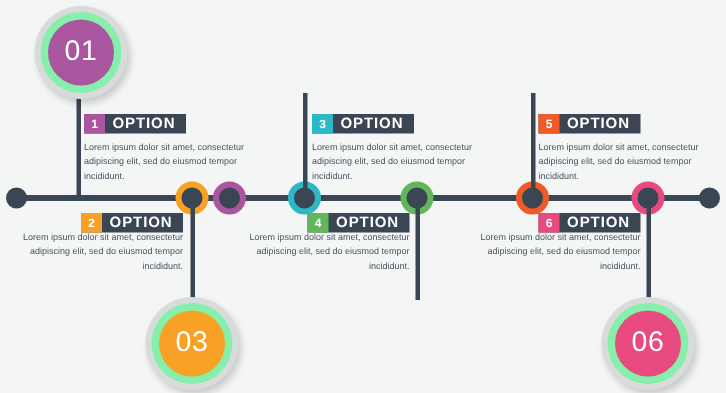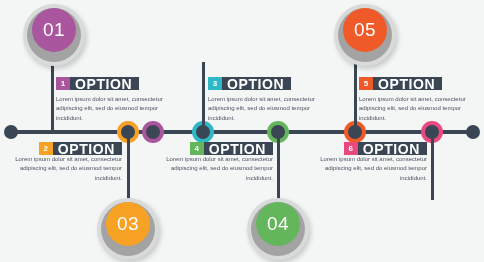--- a/index.html
+++ b/index.html
@@ -38,42 +38,42 @@
   
   .bigcircle{
     position:absolute;width:62px;height:62px;border-radius:50%;
     background:#d9dbdb;
     box-sizing:border-box;
     display:flex;align-items:center;justify-content:center;
     box-shadow:2px 3px 5px rgba(0,0,0,.18);
   }
   .bigcircle .ring{
     width:54px;height:54px;border-radius:50%;
-    background:#a3a3a3;
-    display:flex;justify-content:center;
+    background:#86efac;
+    display:flex;align-items:center;justify-content:center;
   }
   .bigcircle .fill{
     width:44px;height:44px;border-radius:50%;
     display:flex;align-items:center;justify-content:center;
     color:#ffffff;font-size:19px;font-weight:400;letter-spacing:.5px;
   }
 
   
   .block{position:absolute;width:122px;}
   .badge{
     display:inline-flex;align-items:stretch;height:13px;
     background:#3b4654;
   }
   .badge .num{
     display:flex;align-items:center;justify-content:center;
     width:14px;color:#fff;font-size:8px;font-weight:700;
   }
   .badge .word{
     display:flex;align-items:center;padding:0 7px 0 5px;
-    color:#ffffff;font-size:14px;font-weight:700;letter-spacing:.6px;
+    color:#ffffff;font-size:10px;font-weight:700;letter-spacing:.6px;
   }
   .desc{
     margin-top:5px;
     color:#4a5461;font-size:6px;line-height:1.55;
   }
   .block.right-al{text-align:right;}
   .block.right-al .badge{float:right;}
   .block.right-al .desc{clear:both;}
 </style>
 </head>
@@ -124,54 +124,47 @@
   <div class="block" style="left:208px;top:72px;">
     <div class="badge">
       <span class="num" style="background:#2eb8c6;">3</span>
       <span class="word">OPTION</span>
     </div>
     <div class="desc">Lorem ipsum dolor sit amet, consectetur adipiscing elit, sed do eiusmod tempor incididunt.</div>
   </div>
 
   <div class="node" style="left:267px;border-color:#63b65b;"></div>
   <div class="connector" style="left:277px;top:134px;height:66px;"></div>
-  <div class="bigcircle" style="left:247px;top:198px;">
-    <div class="ring">
-      <div class="fill" style="background:#63b65b;">
-        <span>04</span>
-      </div>
-    </div>
-  </div>
   <div class="block right-al" style="left:151px;top:142px;">
     <div class="badge">
       <span class="num" style="background:#63b65b;">4</span>
       <span class="word">OPTION</span>
     </div>
     <div class="desc">Lorem ipsum dolor sit amet, consectetur adipiscing elit, sed do eiusmod tempor incididunt.</div>
   </div>
 
   <div class="node" style="left:344px;border-color:#f05a28;"></div>
   <div class="connector" style="left:354px;top:62px;height:69px;"></div>
-  <div class="bigcircle" style="left:334px;top:4px;">
-    <div class="ring">
-      <div class="fill" style="background:#f05a28;">
-        <span>05</span>
-      </div>
-    </div>
-  </div>
   <div class="block" style="left:359px;top:72px;">
     <div class="badge">
       <span class="num" style="background:#f05a28;">5</span>
       <span class="word">OPTION</span>
     </div>
     <div class="desc">Lorem ipsum dolor sit amet, consectetur adipiscing elit, sed do eiusmod tempor incididunt.</div>
   </div>
 
   <div class="node" style="left:421px;border-color:#e8497e;"></div>
   <div class="connector" style="left:431px;top:134px;height:66px;"></div>
+  <div class="bigcircle" style="left:401px;top:198px;">
+    <div class="ring">
+      <div class="fill" style="background:#e8497e;">
+        <span>06</span>
+      </div>
+    </div>
+  </div>
   <div class="block right-al" style="left:305px;top:142px;">
     <div class="badge">
       <span class="num" style="background:#e8497e;">6</span>
       <span class="word">OPTION</span>
     </div>
     <div class="desc">Lorem ipsum dolor sit amet, consectetur adipiscing elit, sed do eiusmod tempor incididunt.</div>
   </div>
 
 </div>
 

